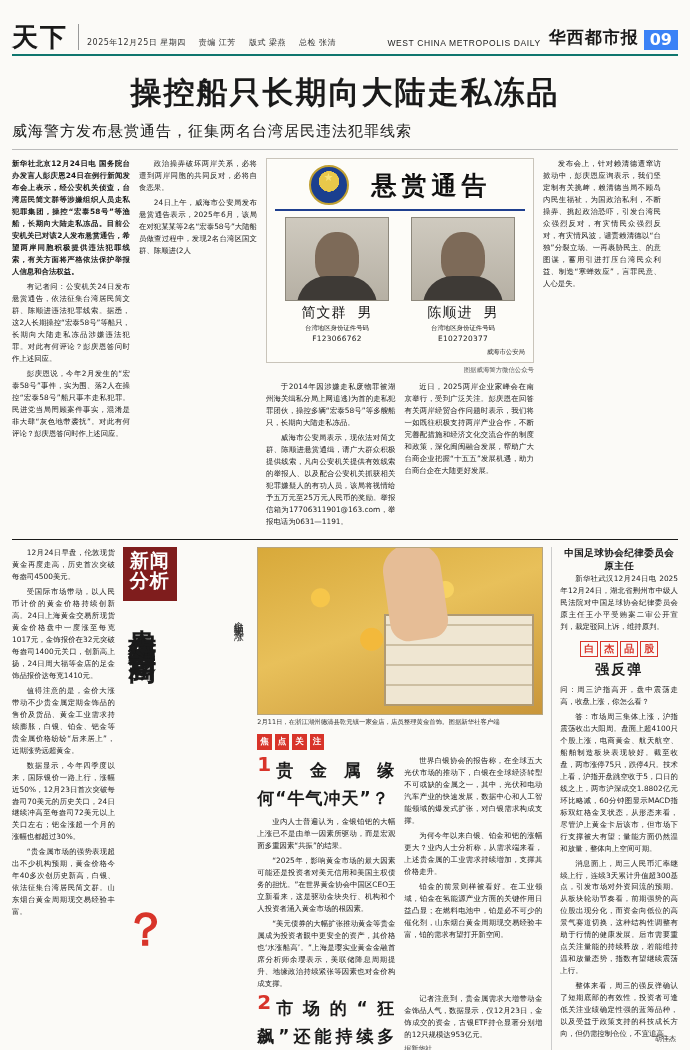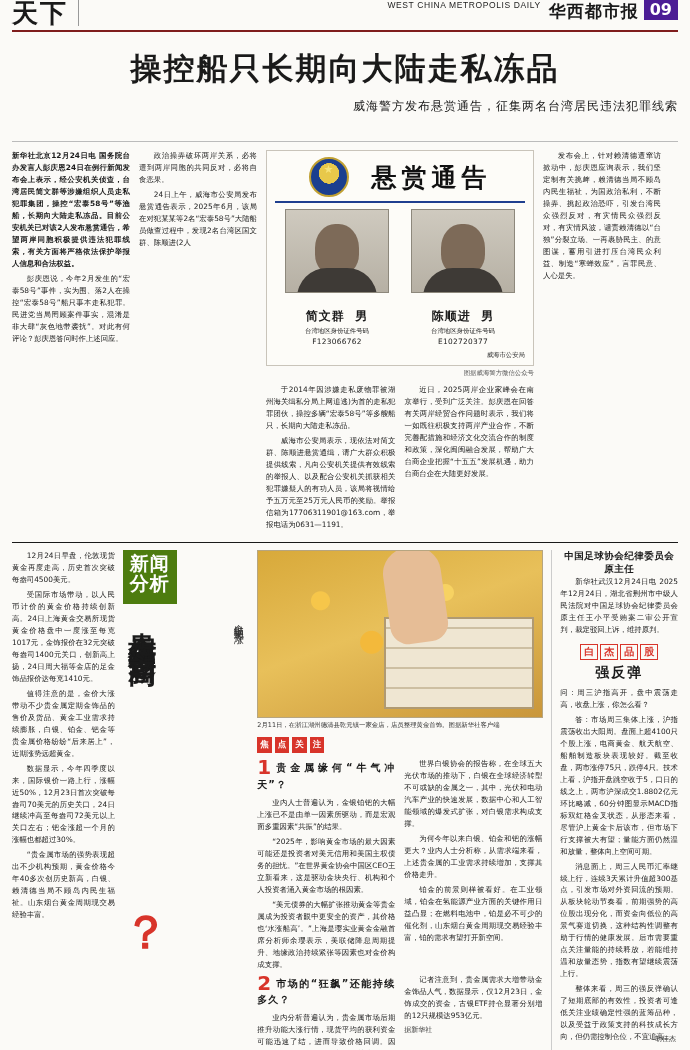--- a/index.html
+++ b/index.html
@@ -7,32 +7,32 @@
   body {
     width: 690px; height: 1050px;
     background: #fbfaf7;
     font-family: "DejaVu Sans", "Liberation Sans", sans-serif;
     color: #1a1a1a;
     overflow: hidden;
   }
   .page { position: relative; width: 690px; height: 1050px; padding: 0 12px; }
 
   
-  .masthead { display: flex; align-items: flex-start; border-bottom: 2px solid #7f1d1d; padding: 0 0 4px 0; }
+  .masthead { display: flex; align-items: flex-end; border-bottom: 2px solid #0f766e; padding: 24px 0 4px 0; }
   .mh-section { font-size: 26px; font-weight: bold; letter-spacing: 2px; padding-right: 10px; border-right: 1px solid #999; line-height: 1; }
   .mh-meta { font-size: 8px; color: #333; padding: 0 8px 2px 8px; letter-spacing: .5px; }
   .mh-meta span { margin-right: 10px; }
   .mh-spacer { flex: 1; }
   .mh-en { font-size: 8.5px; letter-spacing: .6px; color: #222; padding: 0 8px 2px 0; font-family: "Liberation Sans", sans-serif; }
   .mh-logo { font-size: 17px; font-weight: bold; letter-spacing: 1px; color: #1a1a1a; padding-bottom: 1px; }
-  .mh-page { background: #4c1d95; color: #fff; font-size: 16px; font-weight: bold; padding: 1px 6px; margin-left: 5px; line-height: 1.1; }
+  .mh-page { background: #3b82f6; color: #fff; font-size: 16px; font-weight: bold; padding: 1px 6px; margin-left: 5px; line-height: 1.1; }
 
   
   .headline { text-align: center; font-size: 31px; font-weight: bold; letter-spacing: 2px; margin: 16px 0 8px 0; }
-  .subhead { text-align: right; font-size: 12px; letter-spacing: 1px; margin-bottom: 26px; }
+  .subhead { text-align: left; font-size: 15px; letter-spacing: 1px; margin-bottom: 8px; }
   .rule { border-top: 1px solid #bbb; margin: 6px 0 8px 0; }
 
   
   .topblock { display: flex; gap: 9px; }
   .col { font-size: 7.4px; line-height: 1.62; text-align: justify; }
   .col p { margin: 0 0 3px 0; text-indent: 2em; }
   .col p.b { font-weight: bold; text-indent: 0; }
   .c1 { width: 118px; }
   .c2 { width: 118px; }
   .poster { width: 268px; }
@@ -43,58 +43,58 @@
   .poster-top { display: flex; align-items: center; justify-content: center; gap: 23px; margin-bottom: 4px; }
   .emblem { width: 40px; height: 40px; border-radius: 50%; background: radial-gradient(circle at 50% 40%, #e8c84a 0 36%, #1b3f8f 37% 100%); border: 2px solid #c0a033; position: relative; }
   .emblem:after { content: "★"; position: absolute; left: 0; right: 0; top: 4px; text-align: center; font-size: 11px; color: #f6e27a; }
   .poster-title { font-size: 25px; font-weight: bold; letter-spacing: 5px; color: #111; }
   .poster-rule { border-top: 2px solid #1f3f8f; margin: 2px 0 6px 0; }
   .persons { display: flex; justify-content: center; gap: 22px; }
   .person { width: 104px; text-align: center; }
   .photo { width: 104px; height: 84px; background: linear-gradient(#cfcabf, #b6b0a4); border: 1px solid #8d887c; position: relative; overflow: hidden; }
   .photo .head { position: absolute; left: 50%; top: 14px; transform: translateX(-50%); width: 44px; height: 52px; border-radius: 46% 46% 42% 42%; background: #7d6a58; }
   .photo .body { position: absolute; left: 50%; bottom: -6px; transform: translateX(-50%); width: 80px; height: 30px; border-radius: 40px 40px 0 0; background: #3e3a36; }
-  .pname { font-size: 12px; font-weight: bold; margin-top: 15px; letter-spacing: 1px; }
+  .pname { font-size: 14px; font-weight: normal; margin-top: 3px; letter-spacing: 1px; }
   .pline { font-size: 6.4px; margin-top: 2px; color: #222; }
   .pid { font-size: 7.4px; margin-top: 1px; letter-spacing: .3px; }
   .poster-foot { text-align: right; font-size: 6.4px; color: #333; margin-top: 5px; }
   .poster-cap { font-size: 6.4px; color: #555; text-align: right; margin-top: 3px; }
   .poster-cols { display: flex; gap: 9px; margin-top: 6px; }
   .poster-cols .col { width: 130px; }
 
   
   .mid-rule { border-top: 1px solid #1a1a1a; margin: 8px 0 7px 0; }
 
   
   .lower { display: flex; gap: 8px; }
   .lcol1 { width: 104px; }
   .analysis { width: 128px; position: relative; }
   .lmid { width: 286px; }
   .lcol4 { width: 128px; }
 
   
-  .badge { width: 54px; height: 54px; background: #4d7c0f; color: #fff; font-size: 19px; font-weight: bold; line-height: 1.05; text-align: center; padding-top: 4px; letter-spacing: 1px; }
+  .badge { width: 54px; height: 54px; background: #7f1d1d; color: #fff; font-size: 19px; font-weight: bold; line-height: 1.05; text-align: center; padding-top: 4px; letter-spacing: 1px; }
   .vtitle { writing-mode: vertical-rl; text-orientation: upright; font-size: 28px; font-weight: bold; letter-spacing: 3px; height: 300px; margin-top: 6px; }
   .vsub { writing-mode: vertical-rl; text-orientation: upright; font-size: 10px; letter-spacing: 2px; color: #333; height: 120px; position: absolute; right: 4px; top: 66px; }
   .qmark { font-size: 46px; color: #d8342a; font-weight: bold; line-height: .8; margin-top: 4px; }
 
   
   .newsphoto { width: 286px; height: 168px; background:
       radial-gradient(circle at 22% 30%, #f6c64a 0 9px, transparent 10px),
       radial-gradient(circle at 40% 55%, #f3b93b 0 11px, transparent 12px),
       radial-gradient(circle at 66% 25%, #f7d262 0 8px, transparent 9px),
       linear-gradient(160deg, #d8a93a, #e8c05a 45%, #c9963a);
     border: 1px solid #b6a580; position: relative; overflow: hidden; }
   .np-tray { position: absolute; right: 8px; bottom: 8px; width: 150px; height: 92px; background: repeating-linear-gradient(0deg, #efe6d2 0 18px, #cdbfa2 18px 20px), repeating-linear-gradient(90deg, #efe6d2 0 28px, #cdbfa2 28px 30px); border: 2px solid #b09a72; }
   .np-hand { position: absolute; left: 128px; top: -4px; width: 58px; height: 96px; background: #e6bd96; border-radius: 26px 26px 18px 18px; transform: rotate(-8deg); }
   .photo-cap { font-size: 6.4px; line-height: 1.5; color: #333; margin-top: 3px; text-align: justify; }
 
   .focus-bar { display: flex; gap: 3px; margin: 7px 0 5px 0; align-items: center; }
   .focus-bar span { background: #d8342a; color: #fff; font-size: 8.5px; font-weight: bold; padding: 2px 3px; }
-  .qhead { font-size: 10px; font-weight: bold; letter-spacing: 1px; margin: 2px 0 4px 0; }
+  .qhead { font-size: 17px; font-weight: bold; letter-spacing: 1px; margin: 2px 0 4px 0; }
   .numbig { font-size: 20px; font-weight: bold; color: #d8342a; float: left; line-height: .9; margin: 0 5px 0 0; }
   .two { display: flex; gap: 9px; }
   .two .col { width: 138px; }
   .src { font-size: 7px; color: #333; margin-top: 3px; }
 
   
   .rtitle1 { font-size: 9.5px; text-align: center; font-weight: bold; letter-spacing: .5px; }
   .rtitle2 { font-size: 15px; text-align: center; font-weight: bold; letter-spacing: 2px; margin: 3px 0 5px 0; }
   .kicker { display: flex; justify-content: center; gap: 2px; margin: 8px 0 4px 0; }
   .kicker b { border: 1px solid #d8342a; color: #d8342a; font-size: 10px; padding: 0 3px; font-weight: bold; }
@@ -105,33 +105,40 @@
   .byline { position: absolute; right: 14px; bottom: 6px; font-size: 7px; color: #333; }
   .vline { border-left: 1px solid #ccc; }
 </style>
 </head>
 <body>
 
 <div class="page">
 
   <div class="masthead">
     <div class="mh-section">天下</div>
+    <div class="mh-meta">
+      <span>2025年12月25日 星期四</span>
+      <span>责编 江芳</span>
+      <span>版式 梁燕</span>
+      <span>总检 张清</span>
+    </div>
     <div class="mh-spacer"></div>
     <div class="mh-en">WEST CHINA METROPOLIS DAILY</div>
     <div class="mh-logo">华西都市报</div>
     <div class="mh-page">09</div>
   </div>
 
   <div class="headline">操控船只长期向大陆走私冻品</div>
   <div class="subhead">威海警方发布悬赏通告，征集两名台湾居民违法犯罪线索</div>
   <div class="rule"></div>
 
   <div class="topblock">
     <div class="col c1">
       <p class="b">新华社北京12月24日电 国务院台办发言人彭庆恩24日在例行新闻发布会上表示，经公安机关侦查，台湾居民简文群等涉嫌组织人员走私犯罪集团，操控“宏泰58号”等渔船，长期向大陆走私冻品。目前公安机关已对该2人发布悬赏通告，希望两岸同胞积极提供违法犯罪线索，有关方面将严格依法保护举报人信息和合法权益。</p>
+      <p>有记者问：公安机关24日发布悬赏通告，依法征集台湾居民简文群、陈顺进违法犯罪线索。据悉，这2人长期操控“宏泰58号”等船只，长期向大陆走私冻品涉嫌违法犯罪。对此有何评论？彭庆恩答问时作上述回应。</p>
       <p>彭庆恩说，今年2月发生的“宏泰58号”事件，实为围、落2人在操控“宏泰58号”船只事本走私犯罪。民进党当局罔顾案件事实，混淆是非大肆“灰色地带袭扰”。对此有何评论？彭庆恩答问时作上述回应。</p>
     </div>
 
     <div class="col c2">
       <p>政治操弄破坏两岸关系，必将遭到两岸同胞的共同反对，必将自食恶果。</p>
       <p>24日上午，威海市公安局发布悬赏通告表示，2025年6月，该局在对犯某某等2名“宏泰58号”大陆船员做查过程中，发现2名台湾区国文群、陈顺进(2人</p>
     </div>
 
     <div class="poster">
       <div class="poster-box">
@@ -188,21 +195,21 @@
 
   <div class="mid-rule"></div>
 
   <div class="lower">
 
     <div class="col lcol1">
       <p>12月24日早盘，伦敦现货黄金再度走高，历史首次突破每盎司4500美元。</p>
       <p>受国际市场带动，以人民币计价的黄金价格持续创新高。24日上海黄金交易所现货黄金价格盘中一度涨至每克1017元，金饰报价在32元突破每盎司1400元关口，创新高上扬，24日周大福等金店的足金饰品报价达每克1410元。</p>
       <p>值得注意的是，金价大涨带动不少贵金属定期金饰品的售价及货品、黄金工业需求持续膨胀，白银、铂金、钯金等贵金属价格纷纷“后来居上”，近期涨势远超黄金。</p>
       <p>数据显示，今年四季度以来，国际银价一路上行，涨幅近50%，12月23日首次突破每盎司70美元的历史关口，24日继续冲高至每盎司72美元以上关口左右；钯金涨超一个月的涨幅也都超过30%。</p>
-      <p>“贵金属市场的强势表现超出不少机构预期，黄金价格今年40多次创历史新高，白银、赖清德当局不顾岛内民生福祉。山东烟台黄金周期现交易经验丰富。</p>
+      <p>“贵金属市场的强势表现超出不少机构预期，黄金价格今年40多次创历史新高，白银、依法征集台湾居民简文群。山东烟台黄金周期现交易经验丰富。</p>
     </div>
 
     <div class="analysis">
       <div class="badge">新闻分析</div>
       <div class="vtitle">贵金属缘何连创新高</div>
       <div class="vsub">金银铂钯齐涨</div>
       <div class="qmark">？</div>
     </div>
 
     <div class="lmid">

